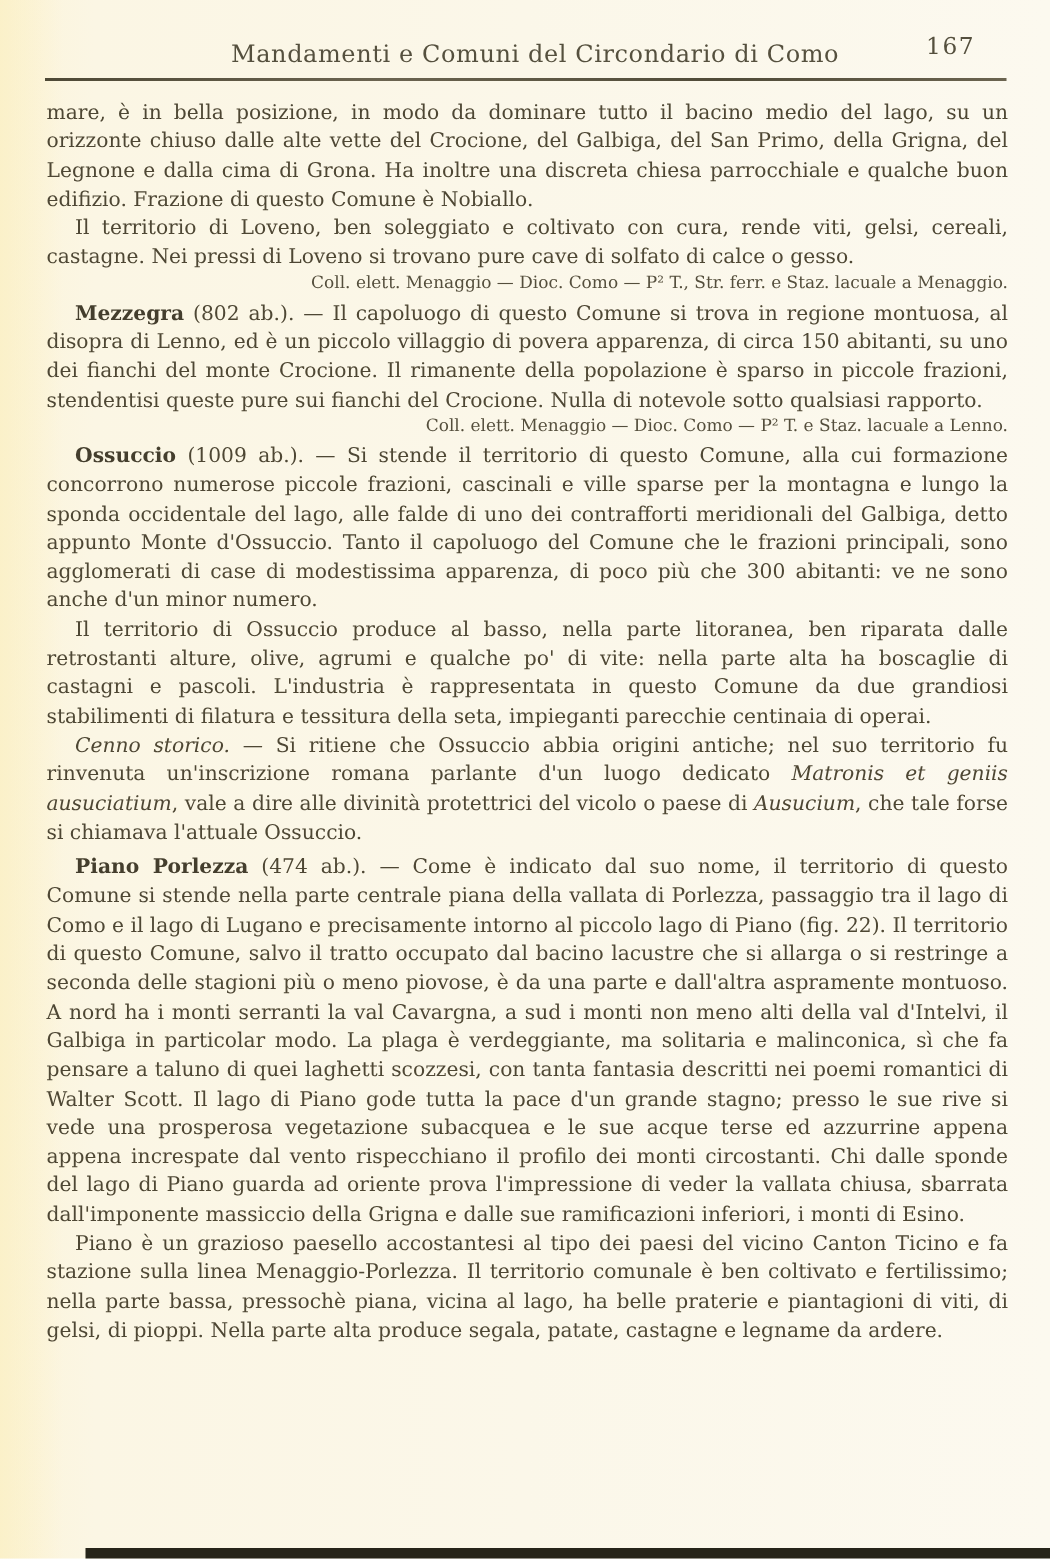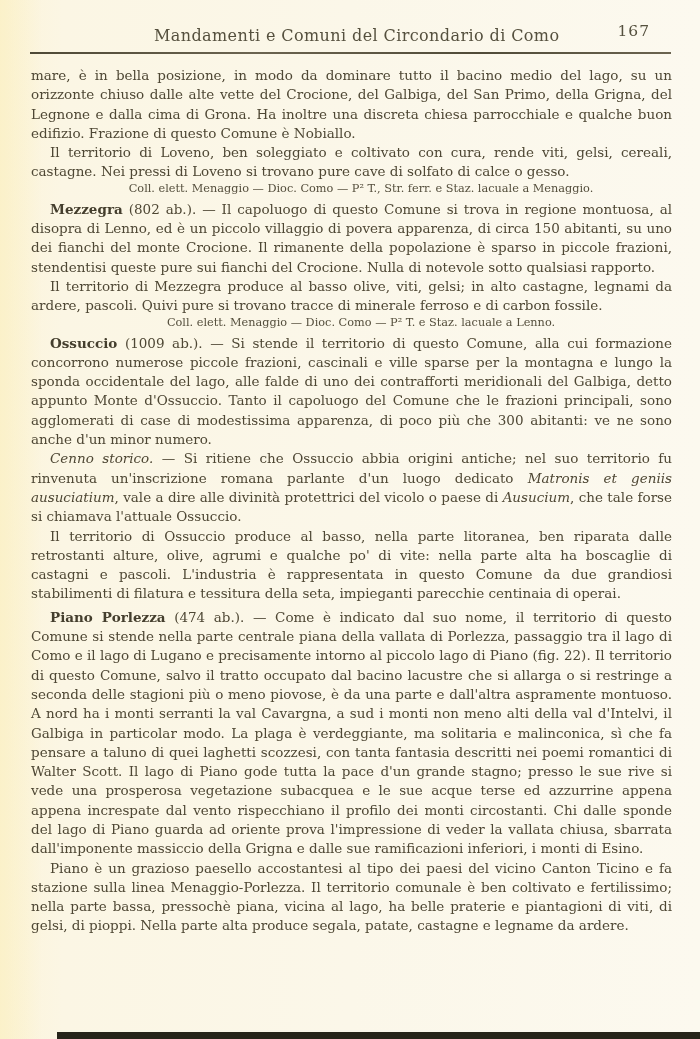--- a/index.html
+++ b/index.html
@@ -33,21 +33,21 @@
     position: absolute; top: 66px; left: 31px; width: 641px;
     font-size: 13.5px; line-height: 19.3px;
     text-align: justify; color: #4e4734;
   }
   .content p { margin: 0; text-indent: 19px; }
   .content p.no-indent { text-indent: 0; }
   .content p.section-start { margin-top: 4px; }
   .sname { font-weight: bold; color: #443e2d; }
   .coll {
     font-size: 11.3px; line-height: 14px;
-    text-align: center; text-indent: 0;
+    text-align: right; text-indent: 0;
     margin: 4px 0 5px 0; color: #544e3c;
   }
   em { font-style: italic; }
 </style>
 </head>
 <body>
 
 <div class="scan-edge-left"></div>
 
 <div class="page-header">
@@ -56,25 +56,24 @@
 </div>
 <div class="header-rule"></div>
 
 <div class="content">
 
   <p class="no-indent">mare, è in bella posizione, in modo da dominare tutto il bacino medio del lago, su un orizzonte chiuso dalle alte vette del Crocione, del Galbiga, del San Primo, della Grigna, del Legnone e dalla cima di Grona. Ha inoltre una discreta chiesa parrocchiale e qualche buon edifizio. Frazione di questo Comune è Nobiallo.</p>
   <p>Il territorio di Loveno, ben soleggiato e coltivato con cura, rende viti, gelsi, cereali, castagne. Nei pressi di Loveno si trovano pure cave di solfato di calce o gesso.</p>
   <p class="coll">Coll. elett. Menaggio — Dioc. Como — P² T., Str. ferr. e Staz. lacuale a Menaggio.</p>
 
   <p class="section-start"><b class="sname">Mezzegra</b><span> (802 ab.). — Il capoluogo di questo Comune si trova in regione montuosa, al disopra di Lenno, ed è un piccolo villaggio di povera apparenza, di circa 150 abitanti, su uno dei fianchi del monte Crocione. Il rimanente della popolazione è sparso in piccole frazioni, stendentisi queste pure sui fianchi del Crocione. Nulla di notevole sotto qualsiasi rapporto.</span></p>
-  <p>Il territorio di Mezzegra produce al basso olive, viti, gelsi; in alto castagne, legnami da ardere, pascoli. Quivi pure si trovano tracce di minerale ferroso e di carbon fossile.</p>
   <p class="coll">Coll. elett. Menaggio — Dioc. Como — P² T. e Staz. lacuale a Lenno.</p>
 
   <p class="section-start"><b class="sname">Ossuccio</b><span> (1009 ab.). — Si stende il territorio di questo Comune, alla cui formazione concorrono numerose piccole frazioni, cascinali e ville sparse per la montagna e lungo la sponda occidentale del lago, alle falde di uno dei contrafforti meridionali del Galbiga, detto appunto Monte d'Ossuccio. Tanto il capoluogo del Comune che le frazioni principali, sono agglomerati di case di modestissima apparenza, di poco più che 300 abitanti: ve ne sono anche d'un minor numero.</span></p>
+  <p>Il territorio di Ossuccio produce al basso, nella parte litoranea, ben riparata dalle retrostanti alture, olive, agrumi e qualche po' di vite: nella parte alta ha boscaglie di castagni e pascoli. L'industria è rappresentata in questo Comune da due grandiosi stabilimenti di filatura e tessitura della seta, impieganti parecchie centinaia di operai.</p>
   <p><em>Cenno storico.</em><span> — Si ritiene che Ossuccio abbia origini antiche; nel suo territorio fu rinvenuta un'inscrizione romana parlante d'un luogo dedicato </span><em>Matronis et geniis ausuciatium</em><span>, vale a dire alle divinità protettrici del vicolo o paese di </span><em>Ausucium</em><span>, che tale forse si chiamava l'attuale Ossuccio.</span></p>
-  <p>Il territorio di Ossuccio produce al basso, nella parte litoranea, ben riparata dalle retrostanti alture, olive, agrumi e qualche po' di vite: nella parte alta ha boscaglie di castagni e pascoli. L'industria è rappresentata in questo Comune da due grandiosi stabilimenti di filatura e tessitura della seta, impieganti parecchie centinaia di operai.</p>
 
   <p class="section-start"><b class="sname">Piano Porlezza</b><span> (474 ab.). — Come è indicato dal suo nome, il territorio di questo Comune si stende nella parte centrale piana della vallata di Porlezza, passaggio tra il lago di Como e il lago di Lugano e precisamente intorno al piccolo lago di Piano (fig. 22). Il territorio di questo Comune, salvo il tratto occupato dal bacino lacustre che si allarga o si restringe a seconda delle stagioni più o meno piovose, è da una parte e dall'altra aspramente montuoso. A nord ha i monti serranti la val Cavargna, a sud i monti non meno alti della val d'Intelvi, il Galbiga in particolar modo. La plaga è verdeggiante, ma solitaria e malinconica, sì che fa pensare a taluno di quei laghetti scozzesi, con tanta fantasia descritti nei poemi romantici di Walter Scott. Il lago di Piano gode tutta la pace d'un grande stagno; presso le sue rive si vede una prosperosa vegetazione subacquea e le sue acque terse ed azzurrine appena appena increspate dal vento rispecchiano il profilo dei monti circostanti. Chi dalle sponde del lago di Piano guarda ad oriente prova l'impressione di veder la vallata chiusa, sbarrata dall'imponente massiccio della Grigna e dalle sue ramificazioni inferiori, i monti di Esino.</span></p>
   <p>Piano è un grazioso paesello accostantesi al tipo dei paesi del vicino Canton Ticino e fa stazione sulla linea Menaggio-Porlezza. Il territorio comunale è ben coltivato e fertilissimo; nella parte bassa, pressochè piana, vicina al lago, ha belle praterie e piantagioni di viti, di gelsi, di pioppi. Nella parte alta produce segala, patate, castagne e legname da ardere.</p>
 
 </div>
 
 <div class="scan-shadow-bottom"></div>
 
 </body></html>

